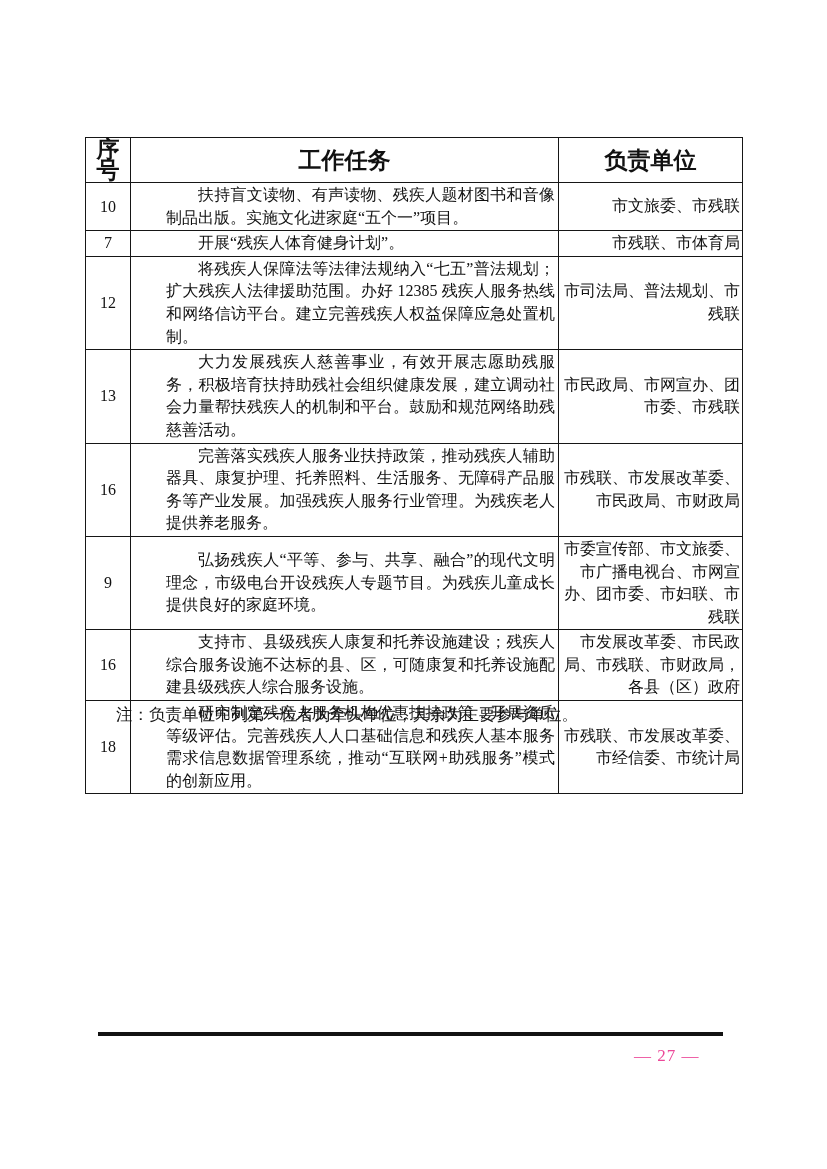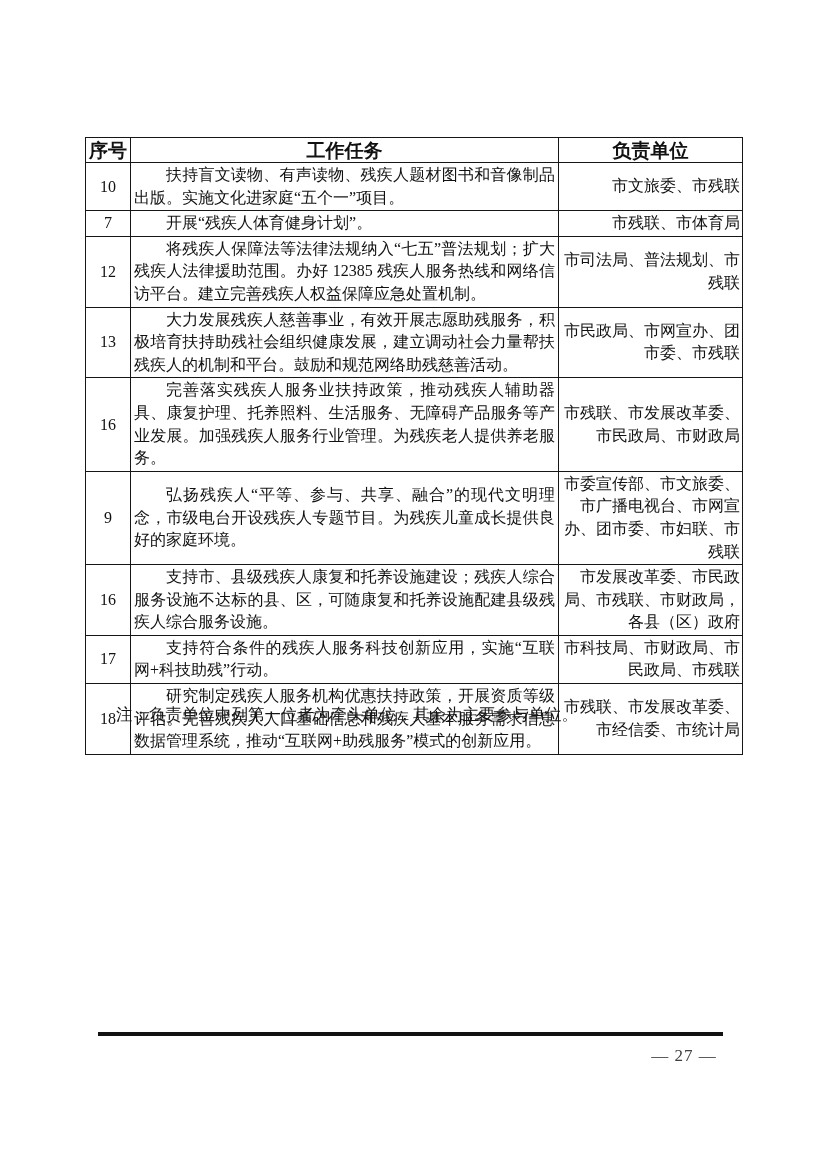--- a/index.html
+++ b/index.html
@@ -30,21 +30,21 @@
     border-collapse: collapse;
     width: 657px;
     table-layout: fixed;
   }
   table.tasks th,
   table.tasks td {
     border: 1.6px solid #161616;
     box-sizing: border-box;
   }
   table.tasks th {
-    font-size: 19px;
+    font-size: 23px;
     font-weight: bold;
     text-align: center;
     height: 25px;
     padding: 1px 2px;
     line-height: 21px;
   }
   td.cell-no {
     text-align: center;
     vertical-align: middle;
     font-size: 16px;
@@ -53,20 +53,21 @@
   td.cell-task {
     font-size: 16px;
     line-height: 22.6px;
     padding: 1px 3px;
     text-align: justify;
     vertical-align: middle;
   }
   td.cell-task .task-text {
     text-indent: 2em;
     text-justify: inter-ideograph;
+    margin-left: 32px;
   }
   td.cell-units {
     font-size: 16px;
     line-height: 22.6px;
     padding: 1px 2px 1px 4px;
     vertical-align: middle;
     text-align: right;
   }
   .note {
     position: absolute;
@@ -83,23 +84,22 @@
     top: 1032px;
     width: 625px;
     height: 4px;
     background: #121212;
   }
   .page-number {
     position: absolute;
     left: 634px;
     top: 1046px;
     width: 100px;
-    text-align: center;
     font-size: 17px;
-    color: #404040;
+    color: #ec4899;
     letter-spacing: 1px;
   }
 </style>
 </head>
 <body>
 
 <div class="page">
 
   <div class="table-wrap">
     <table class="tasks">
@@ -166,27 +166,20 @@
   </tr>
 
   <tr>
     <td class="cell-no">16</td>
     <td class="cell-task">
               <div class="task-text">支持市、县级残疾人康复和托养设施建设；残疾人综合服务设施不达标的县、区，可随康复和托养设施配建县级残疾人综合服务设施。</div>
             </td>
     <td class="cell-units">市发展改革委、市民政局、市残联、市财政局，各县（区）政府</td>
   </tr>
 
-  <tr>
-    <td class="cell-no">17</td>
-    <td class="cell-task">
-              <div class="task-text">支持符合条件的残疾人服务科技创新应用，实施“互联网+科技助残”行动。</div>
-            </td>
-    <td class="cell-units">市科技局、市财政局、市民政局、市残联</td>
-  </tr>
 
   <tr>
     <td class="cell-no">18</td>
     <td class="cell-task">
               <div class="task-text">研究制定残疾人服务机构优惠扶持政策，开展资质等级评估。完善残疾人人口基础信息和残疾人基本服务需求信息数据管理系统，推动“互联网+助残服务”模式的创新应用。</div>
             </td>
     <td class="cell-units">市残联、市发展改革委、市经信委、市统计局</td>
   </tr>
 </tbody>
     </table>

